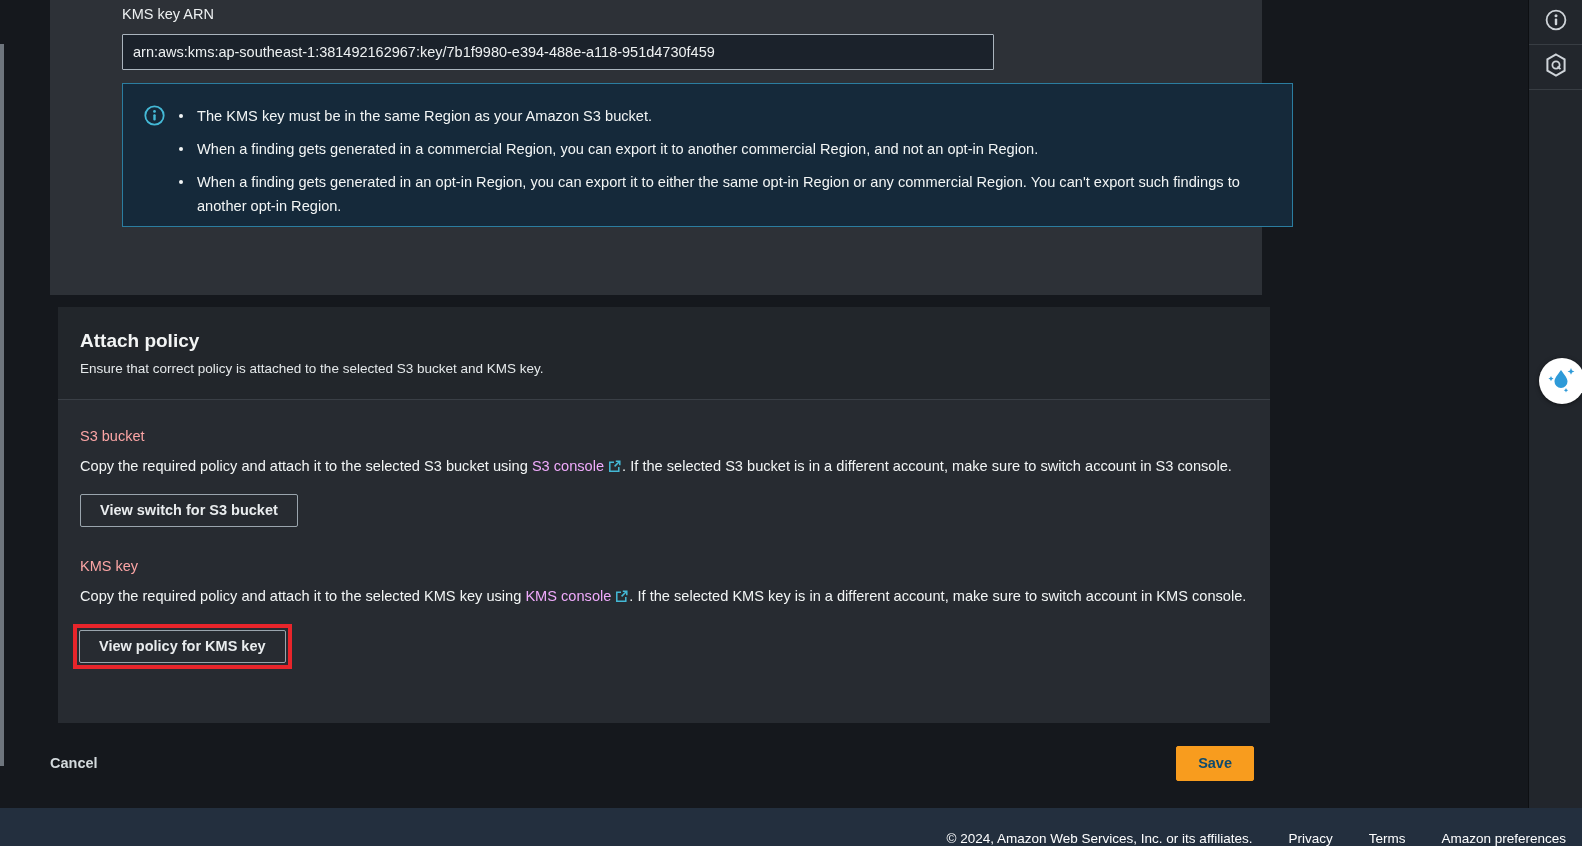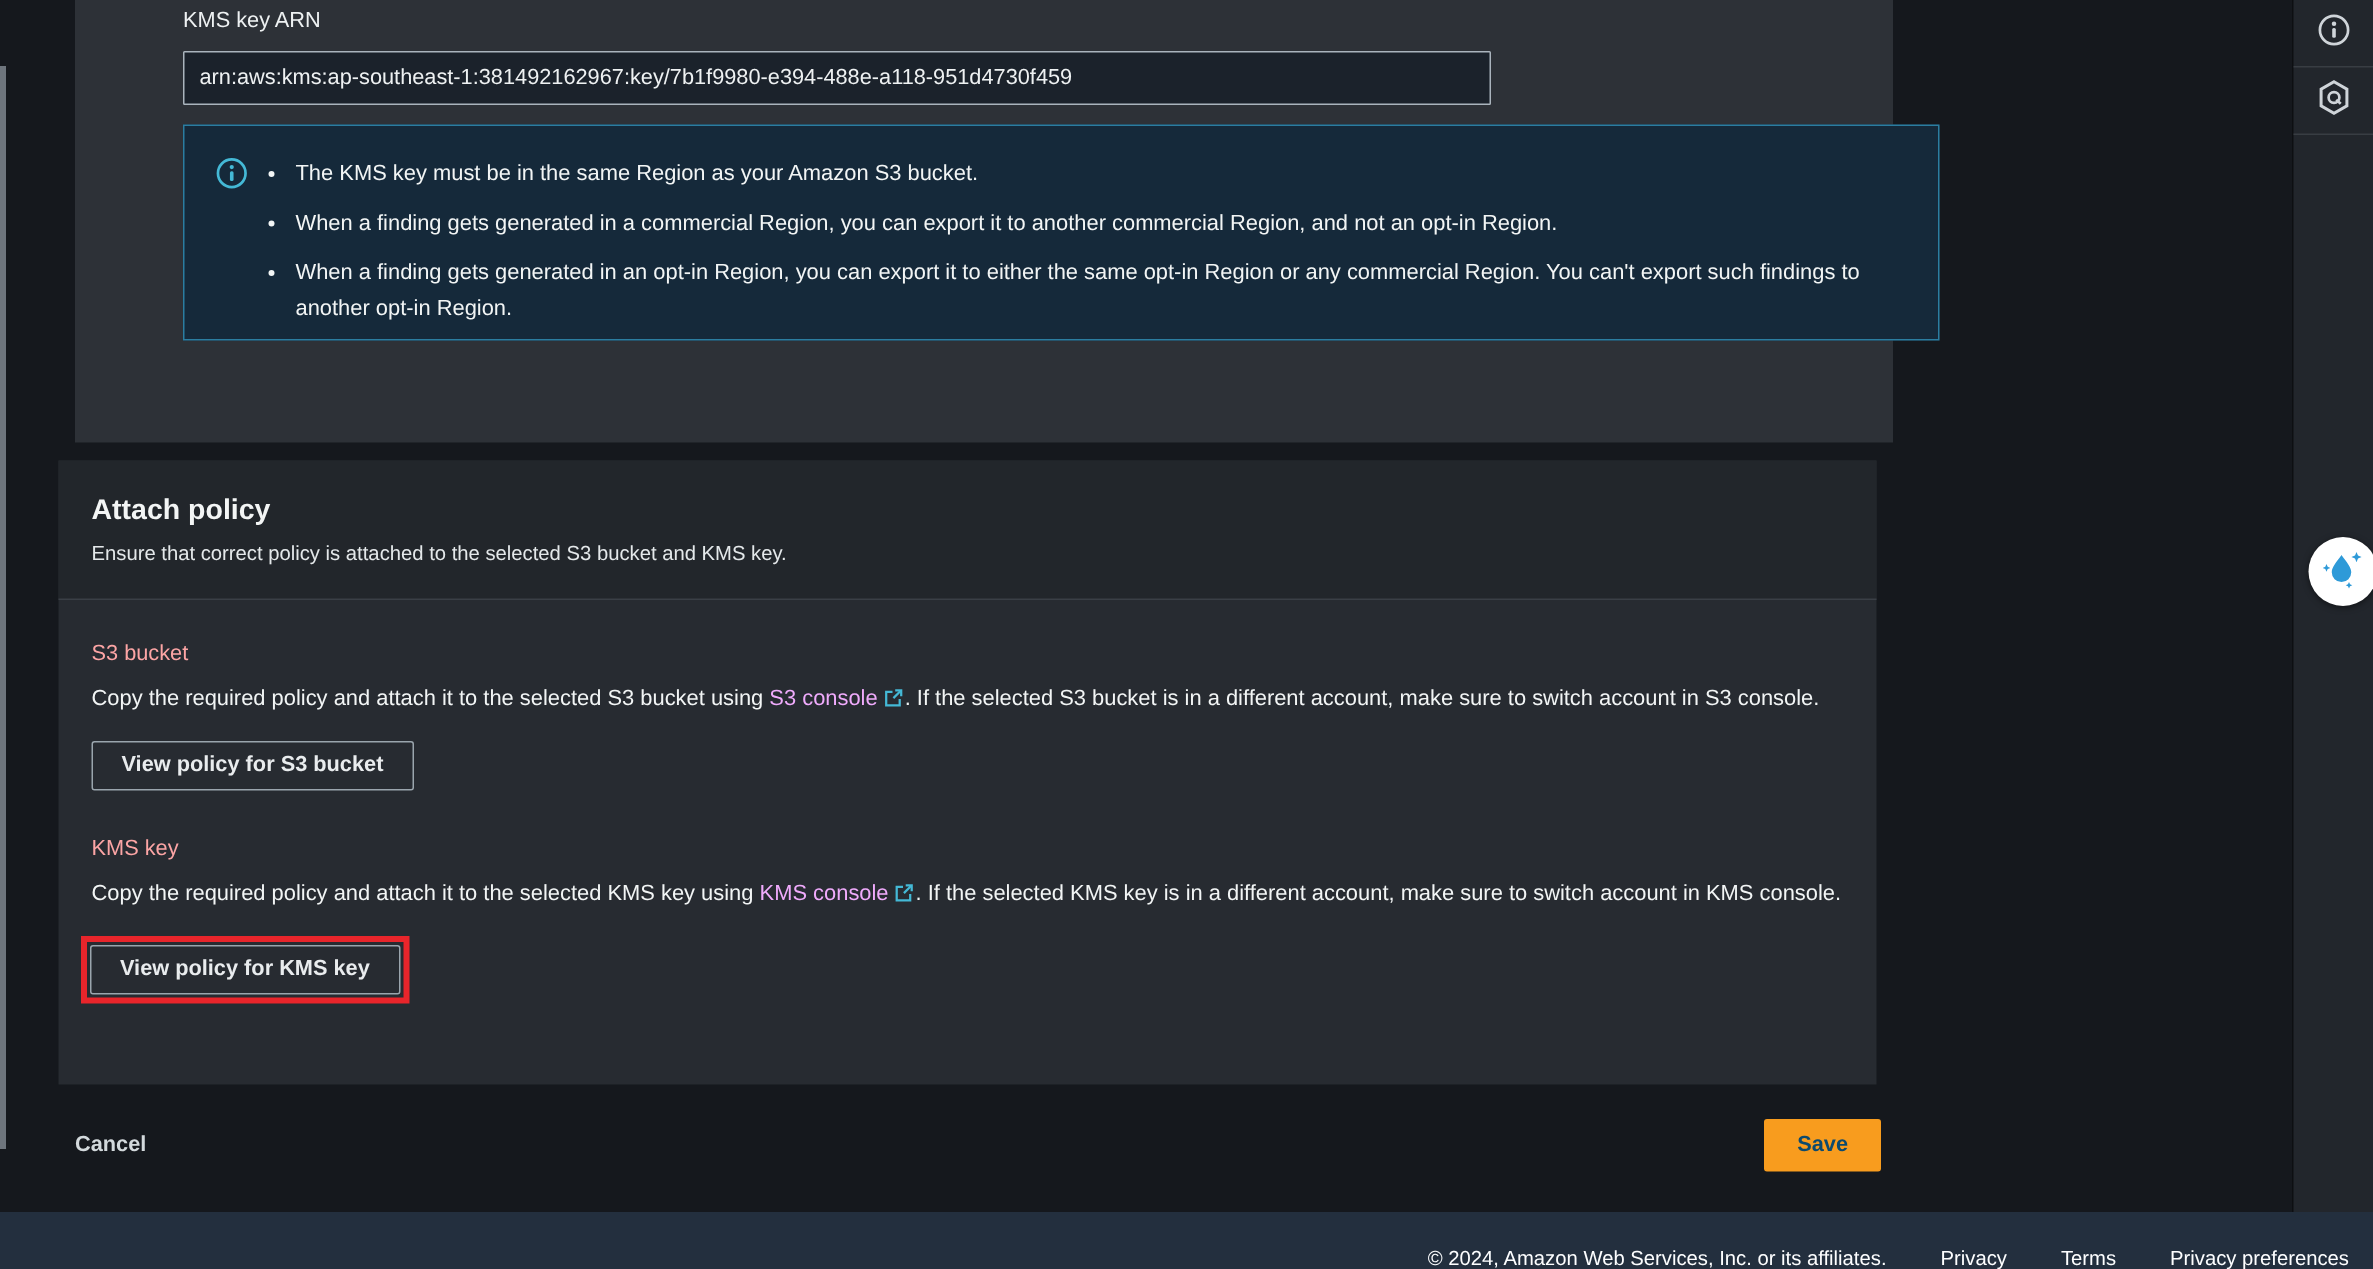--- a/index.html
+++ b/index.html
@@ -34,21 +34,21 @@
   .alert-list li {
     position:relative; padding-left:22px; margin-bottom:9px;
     font-size:14.6px; line-height:24px; color:#f2f5f5;
   }
   .alert-list li::before {
     content:""; position:absolute; left:4px; top:10px;
     width:4px; height:4px; border-radius:50%; background:#f2f5f5;
   }
 
   
-  .card { position:absolute; left:39px; top:307px; width:1212px; height:416px; background:#272b31; }
+  .card { position:absolute; left:58px; top:307px; width:1212px; height:416px; background:#272b31; }
   .card-header { height:93px; background:#22262b; border-bottom:1px solid #3a3f46; padding:23px 22px 0; }
   .card-title { font-size:19px; font-weight:bold; color:#f3f5f5; margin-bottom:9px; }
   .card-desc { font-size:13.5px; color:#e4e8ea; }
   .card-body { padding:28px 22px 0; }
   .group-label { font-size:14.5px; color:#fca5a5; margin-bottom:9px; }
   .para { width:1171px; font-size:14.6px; line-height:26px; color:#f2f5f5; margin-bottom:13px; }
   .link { color:#f0abfc; text-decoration:none; cursor:pointer; }
   .ext-icon { display:inline-block; vertical-align:-2px; margin:0 1px 0 4px; }
   .btn-normal {
     display:inline-block; background:transparent; border:1px solid #9aa5ad; border-radius:2px;
@@ -129,21 +129,21 @@
   </div>
   <div class="card-body">
 
     <div class="group-label">S3 bucket</div>
     <p class="para"><span>Copy the required policy and attach it to the selected S3 bucket using</span>
       <a class="link">S3 console</a><span class="ext-icon"><svg width="13" height="13" viewBox="0 0 13 13">
             <path d="M10.8 7v4.2H1.8V2.2H6" fill="none" stroke="#44b9d6" stroke-width="1.5"></path>
             <path d="M7.8 1.2h4v4" fill="none" stroke="#44b9d6" stroke-width="1.5"></path>
             <path d="M11.5 1.5L6.6 6.4" fill="none" stroke="#44b9d6" stroke-width="1.5"></path>
           </svg></span><span>. If the selected S3 bucket is in a different account, make sure to switch account in S3 console.</span></p>
-    <button class="btn-normal s3-btn">View policy for S3 bucket</button>
+    <button class="btn-normal s3-btn">View switch for S3 bucket</button>
 
     <div class="group-label">KMS key</div>
     <p class="para"><span>Copy the required policy and attach it to the selected KMS key using</span>
       <a class="link">KMS console</a><span class="ext-icon"><svg width="13" height="13" viewBox="0 0 13 13">
             <path d="M10.8 7v4.2H1.8V2.2H6" fill="none" stroke="#44b9d6" stroke-width="1.5"></path>
             <path d="M7.8 1.2h4v4" fill="none" stroke="#44b9d6" stroke-width="1.5"></path>
             <path d="M11.5 1.5L6.6 6.4" fill="none" stroke="#44b9d6" stroke-width="1.5"></path>
           </svg></span><span>. If the selected KMS key is in a different account, make sure to switch account in KMS console.</span></p>
     <span class="red-frame">
       <button class="btn-normal">View policy for KMS key</button>
@@ -186,14 +186,14 @@
       <path d="M6 14 l.8 1.8 1.8 .8 -1.8 .8 -.8 1.8 -.8-1.8 -1.8-.8 1.8-.8 Z" fill="#2e9ad8"></path>
       <path d="M21 26 l.7 1.5 1.5 .7 -1.5 .7 -.7 1.5 -.7-1.5 -1.5-.7 1.5-.7 Z" fill="#2e9ad8"></path>
     </svg>
   </span>
 </div>
 
 <footer class="page-footer">
   <span>© 2024, Amazon Web Services, Inc. or its affiliates.</span>
   <a class="footer-link">Privacy</a>
   <a class="footer-link">Terms</a>
-  <a class="footer-link">Privacy preferences</a>
+  <a class="footer-link">Amazon preferences</a>
 </footer>
 
 </body></html>

